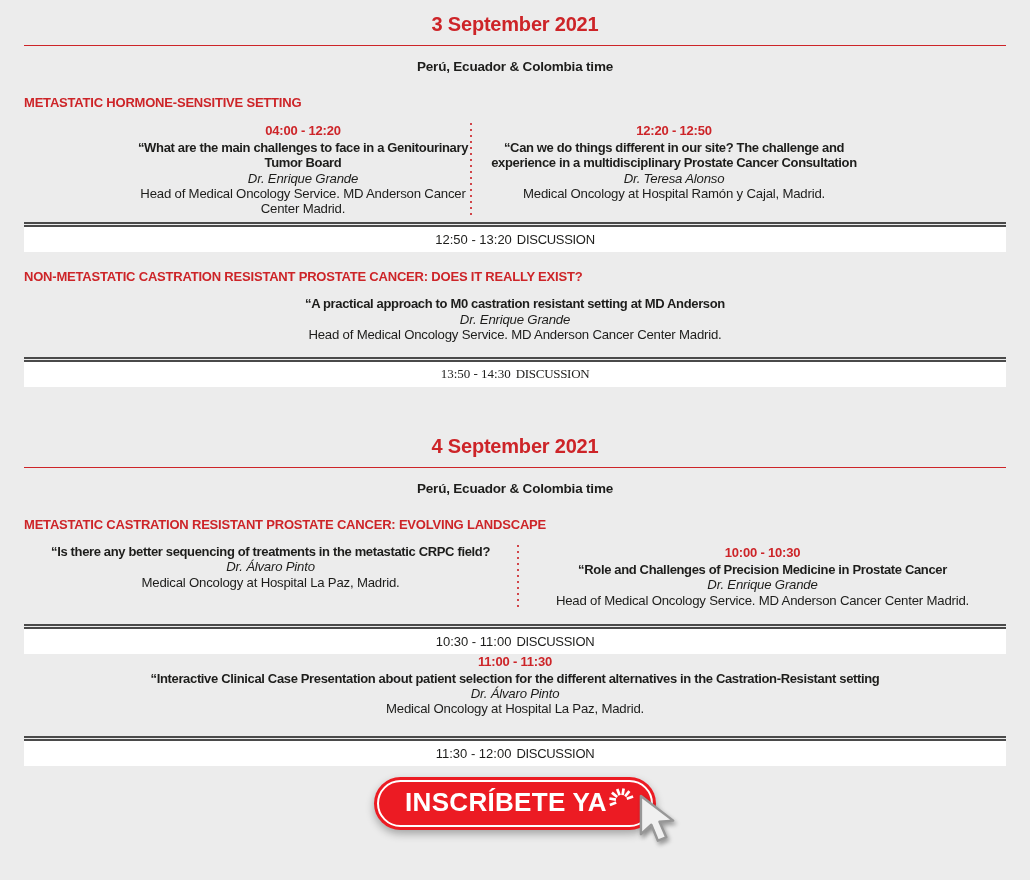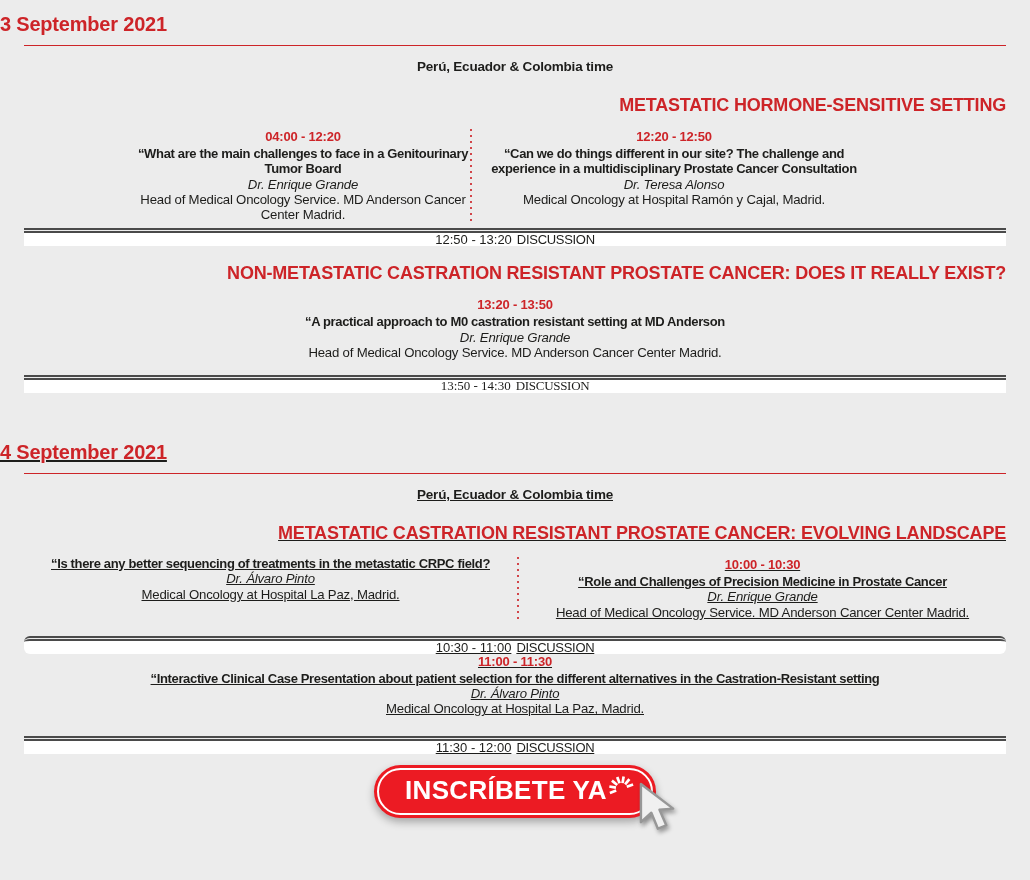--- a/index.html
+++ b/index.html
@@ -14,37 +14,37 @@
   body{
     width:1030px;height:880px;overflow:hidden;
     background:var(--bg);
     color:var(--text);
     font-family:"Liberation Sans", sans-serif;
   }
   .page{width:1030px;height:880px;padding-top:13px;position:relative;}
 
   .day-title{
     margin:0 0 9px;
-    text-align:left;
+    text-align:center;
     color:var(--accent);
     font-size:20px;font-weight:bold;letter-spacing:-0.2px;
   }
   .day-rule{
     border:none;border-top:1.5px solid var(--accent);
     margin:0 24px 13px;
   }
   .tz{
     text-align:center;font-weight:bold;font-size:13.5px;
     margin:0 24px 21px;letter-spacing:-0.2px;
   }
   .sec-title{
     margin:0 24px 13px;
-    text-align:right;
+    text-align:left;
     color:var(--accent);
-    font-size:18px;font-weight:bold;letter-spacing:-0.2px;
+    font-size:13px;font-weight:bold;letter-spacing:-0.2px;
   }
   .sec-title.second{margin-top:17px;}
 
   .cols{display:flex;align-items:stretch;margin:0 24px;}
   .col{text-align:center;}
   .cols-d1 .col-l{flex:0 0 446px;padding-left:112px;}
   .cols-d1 .col-r{flex:1;padding-right:130px;}
   .cols-d2 .col-l{flex:0 0 493px;padding:0 2px;}
   .cols-d2 .col-r{flex:1;padding:0 2px;}
   .dotted-sep{
@@ -56,30 +56,30 @@
   .talk{font-weight:bold;font-size:13px;letter-spacing:-0.35px;line-height:1.14;}
   .speaker{font-style:italic;font-size:13.2px;line-height:1.14;letter-spacing:-0.2px;}
   .affil{font-size:13.2px;line-height:1.14;letter-spacing:-0.2px;}
 
   .single-session{text-align:center;margin:0 36px;}
 
   .disc-bar{
     margin:6px 24px 0;
     background:#fff;background-clip:padding-box;
     border-top:5px double var(--barline);
-    height:18px;
+    height:30px;
     display:flex;align-items:center;justify-content:center;gap:5px;
     font-size:13px;
   }
   .disc-bar.mt15{margin-top:15px;font-family:Liberation Serif, serif;}
-  .disc-bar.mt16{margin-top:16px;border-radius:6px;}
+  .disc-bar.mt16{margin-top:16px;}
   .disc-bar.mt20{margin-top:20px;}
   .disc-label{letter-spacing:-0.3px;}
 
-  .day2{margin-top:48px;text-decoration:underline;}
+  .day2{margin-top:48px;}
   .mt17{}
 
   .cta-wrap{
     position:relative;
     width:fit-content;
     margin:11px auto 0;
   }
   .cta{
     display:block;
     padding:3px;
@@ -133,21 +133,20 @@
     </div>
 
     <div class="disc-bar">
       <span class="disc-time">12:50 - 13:20</span>
       <span class="disc-label">DISCUSSION</span>
     </div>
 
     <h2 class="sec-title second">NON-METASTATIC CASTRATION RESISTANT PROSTATE CANCER: DOES IT REALLY EXIST?</h2>
 
     <div class="single-session">
-      <div class="time">13:20 - 13:50</div>
       <div class="talk">“A practical approach to M0 castration resistant setting at MD Anderson</div>
       <div class="speaker">Dr. Enrique Grande</div>
       <div class="affil">Head of Medical Oncology Service. MD Anderson Cancer Center Madrid.</div>
     </div>
 
     <div class="disc-bar mt15">
       <span class="disc-time">13:50 - 14:30</span>
       <span class="disc-label">DISCUSSION</span>
     </div>
   </section>

